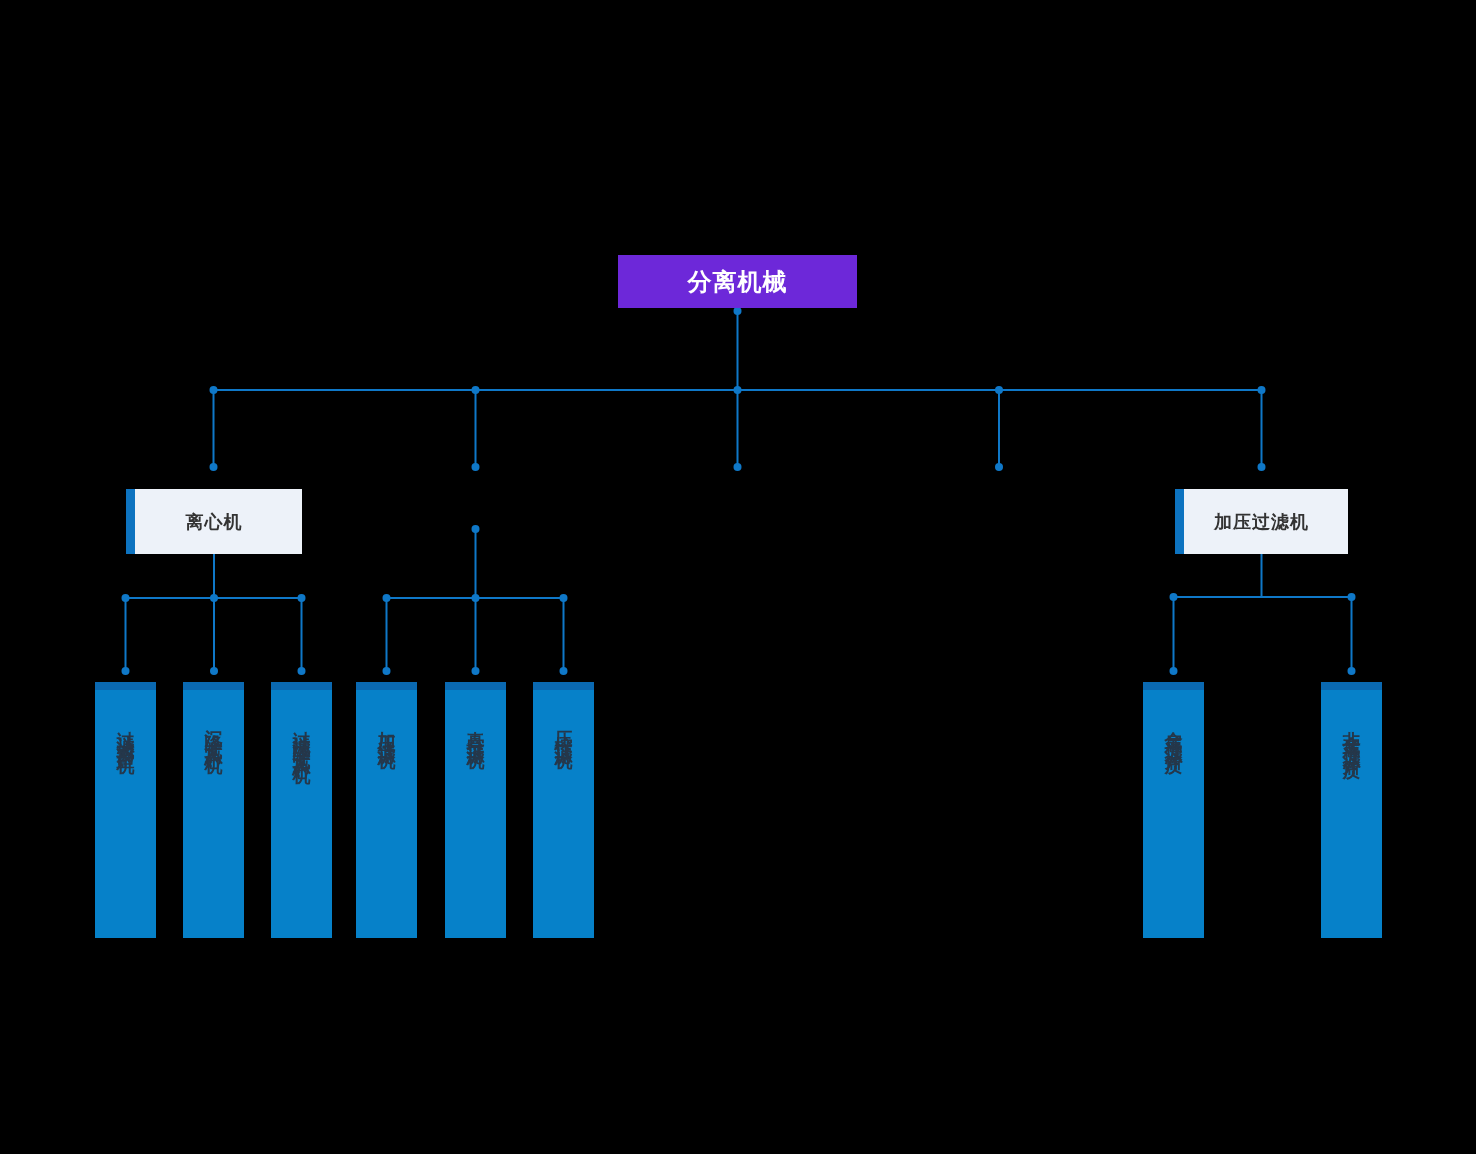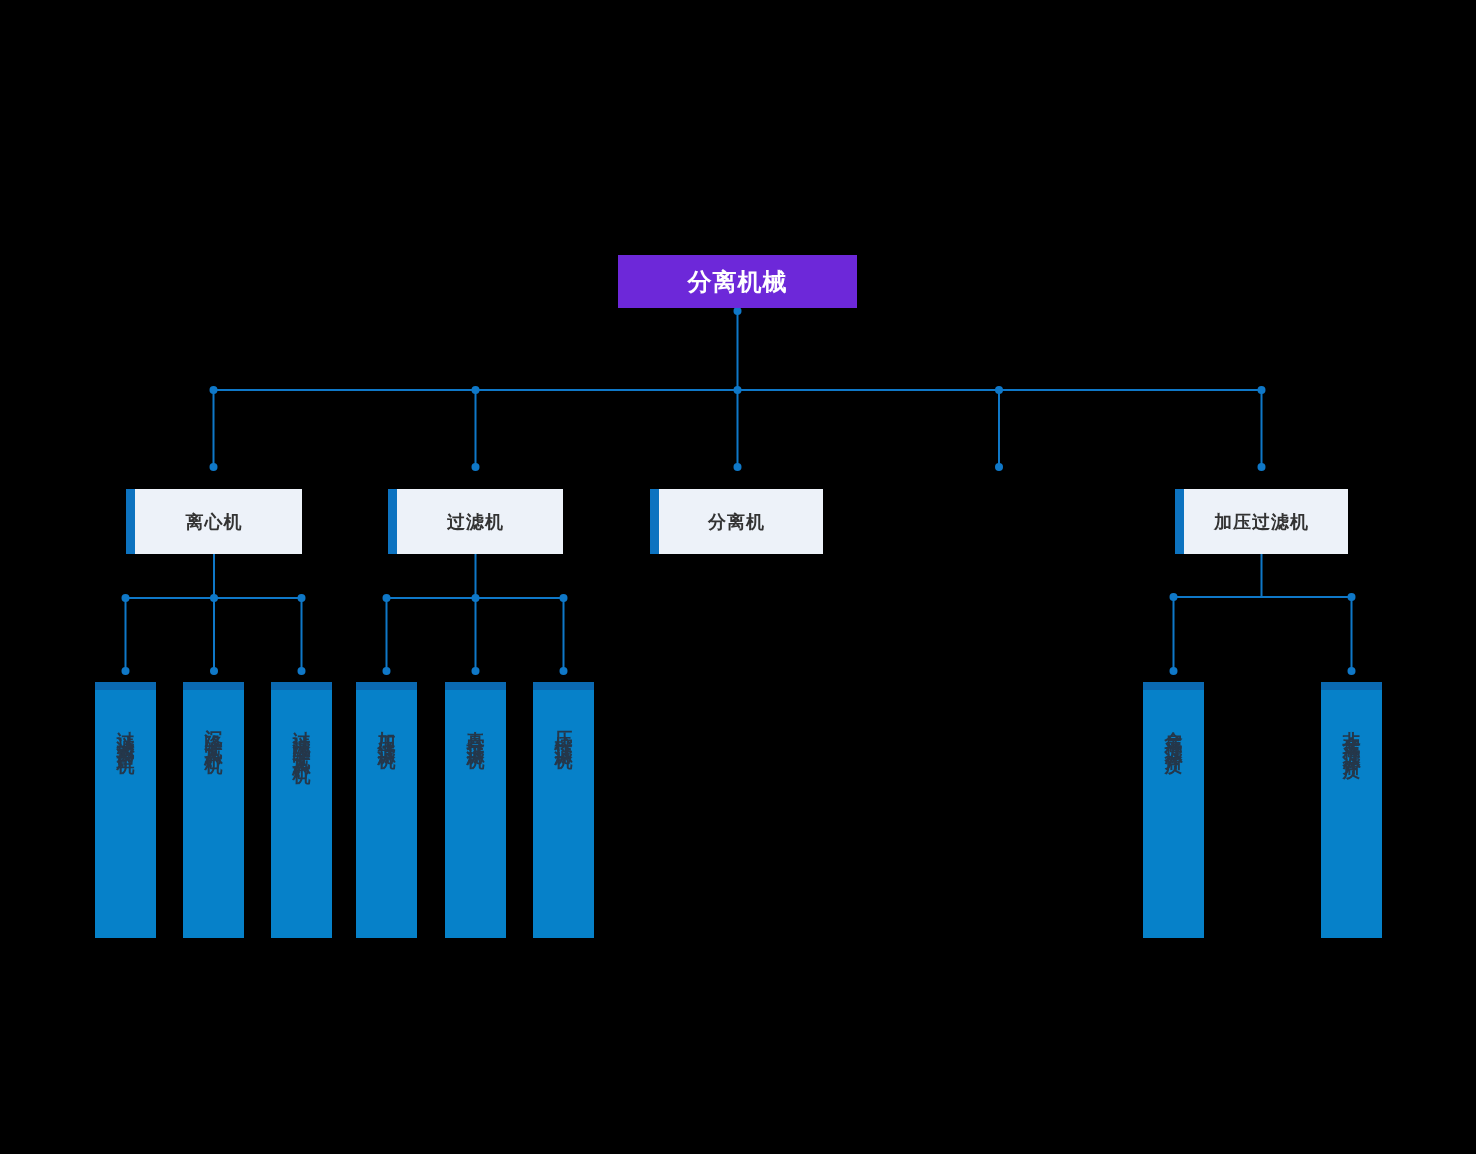--- a/index.html
+++ b/index.html
@@ -151,28 +151,20 @@
   </svg>
 
   <div class="node-root">
     <span>分离机械</span>
   </div>
 
   <div class="node-l2" style="left:126px;width:176px">
     <span class="accent-bar"></span>
     <span>离心机</span>
   </div>
-  <div class="node-l2" style="left:388px;width:175px">
-    <span class="accent-bar"></span>
-    <span>过滤机</span>
-  </div>
-  <div class="node-l2" style="left:650px;width:173px">
-    <span class="accent-bar"></span>
-    <span>分离机</span>
-  </div>
   <div class="node-l2" style="left:1175px;width:173px">
     <span class="accent-bar"></span>
     <span>加压过滤机</span>
   </div>
 
   <div class="node-l3" style="left:95px">
     <span class="cap"></span>
     <span class="vlabel">过滤式离型机</span>
   </div>
   <div class="node-l3" style="left:183px">

